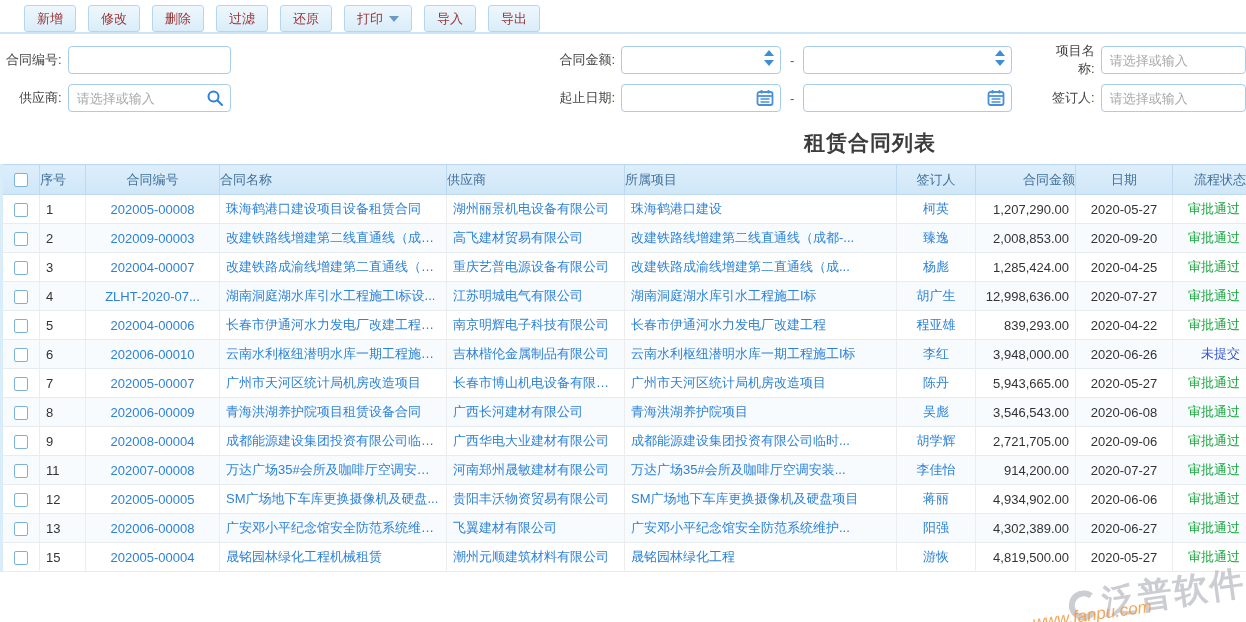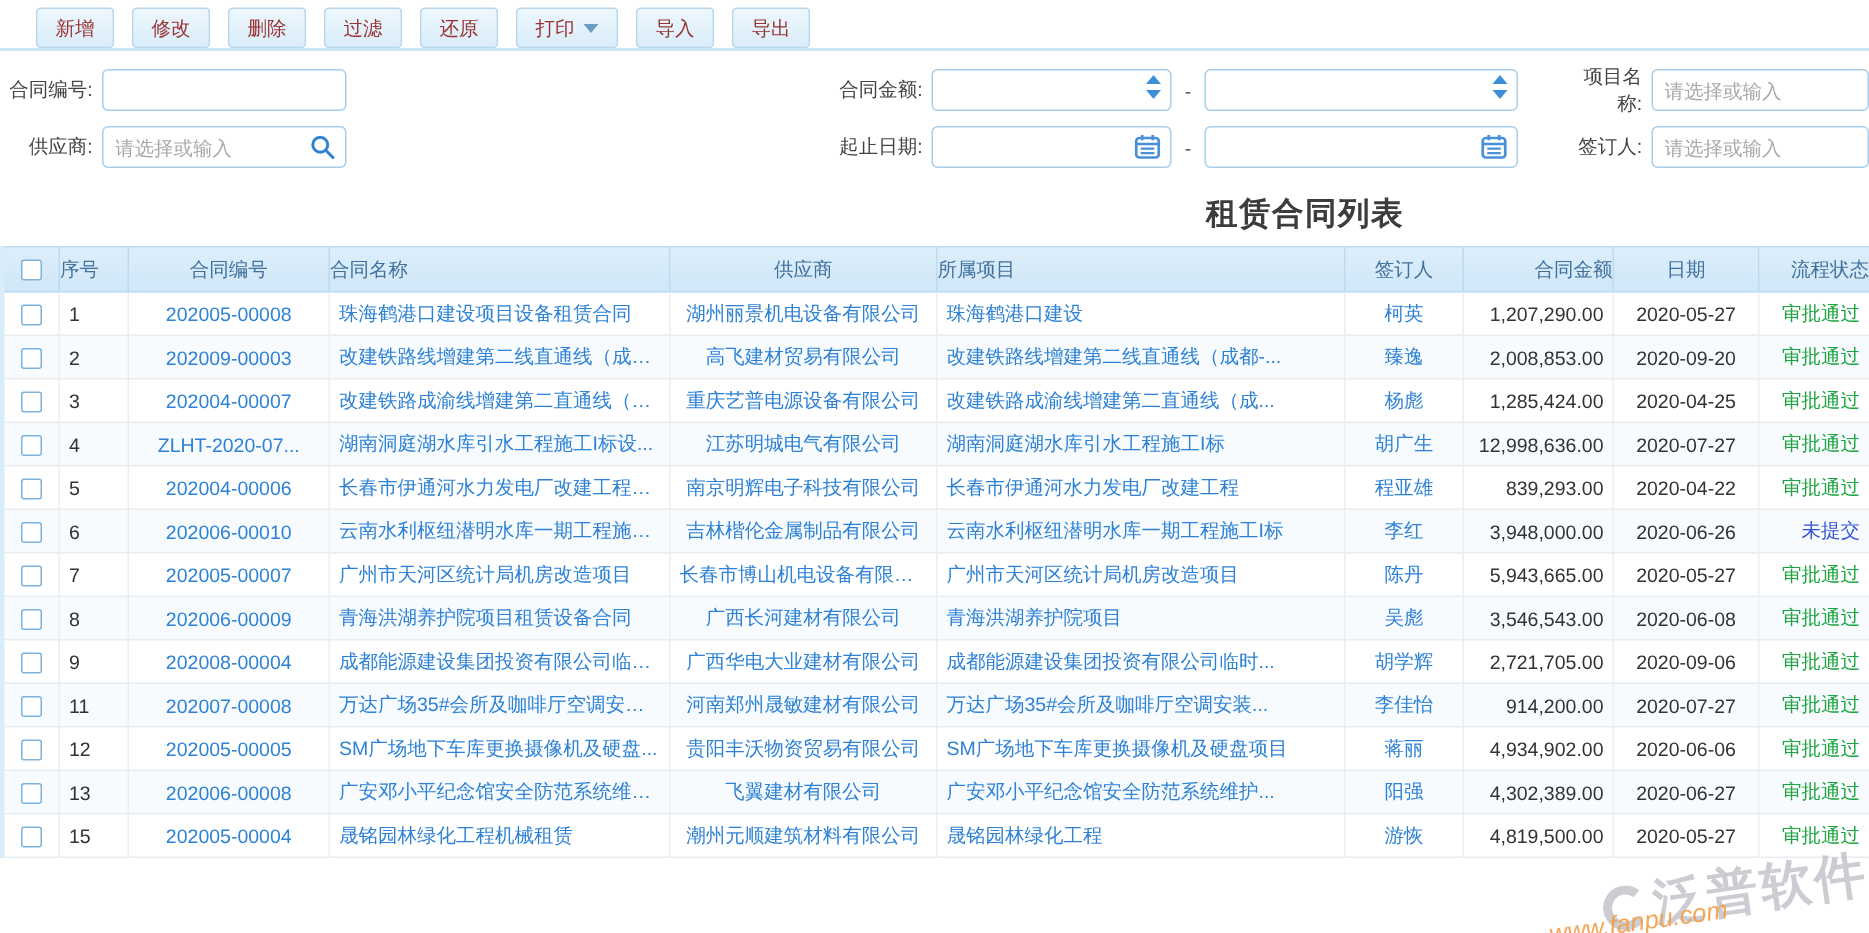--- a/index.html
+++ b/index.html
@@ -44,21 +44,21 @@
   table { width:1246px; border-collapse:collapse; table-layout:fixed; font-size:13px; }
   thead th { background:linear-gradient(#ddeefb,#cfe7f8); color:#41719c; font-weight:normal; height:30px;
     border-right:1px solid #bcd9ef; border-top:1px solid #bcd9ef; border-bottom:1px solid #bcd9ef; }
   tbody td { height:29px; border-bottom:1px solid #e7ecf0; border-right:1px solid #ededed;
     white-space:nowrap; overflow:hidden; text-overflow:ellipsis; color:#333; padding:0 6px; }
   tbody tr:nth-child(even) td { background:#f7fbfe; }
   th:nth-child(1), td:nth-child(1) { width:38px; text-align:center; padding:0; }
   th:nth-child(2), td:nth-child(2) { width:46px; text-align:left; }
   th:nth-child(3), td:nth-child(3) { width:134px; text-align:center; }
   th:nth-child(4), td:nth-child(4) { width:227px; text-align:left; }
-  th:nth-child(5), td:nth-child(5) { width:178px; text-align:center; }
+  th:nth-child(5), td:nth-child(5) { width:178px; text-align:left; }
   th:nth-child(6), td:nth-child(6) { width:272px; text-align:left;margin-left:28px; }
   th:nth-child(7), td:nth-child(7) { width:79px; text-align:center; }
   th:nth-child(8), td:nth-child(8) { width:100px; text-align:right; }
   th:nth-child(9), td:nth-child(9) { width:97px; text-align:center; }
   th:nth-child(10), td:nth-child(10) { text-align:right; border-right:none; }
   td.link { color:#2e82d6; cursor:pointer; }
   td.status-approved { color:#1aa53e; cursor:pointer; }
   td.status-unsubmitted { color:#3355d4; cursor:pointer; }
   input[type=checkbox] { appearance:none; -webkit-appearance:none; width:14px; height:14px;
     border:1px solid #7cb3dc; border-radius:2px; background:#fff; vertical-align:middle; cursor:pointer; }

